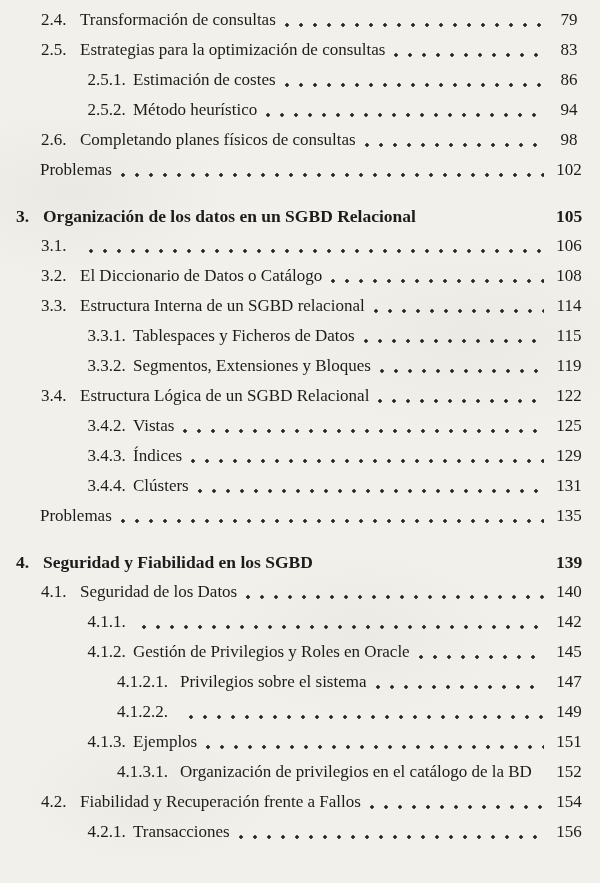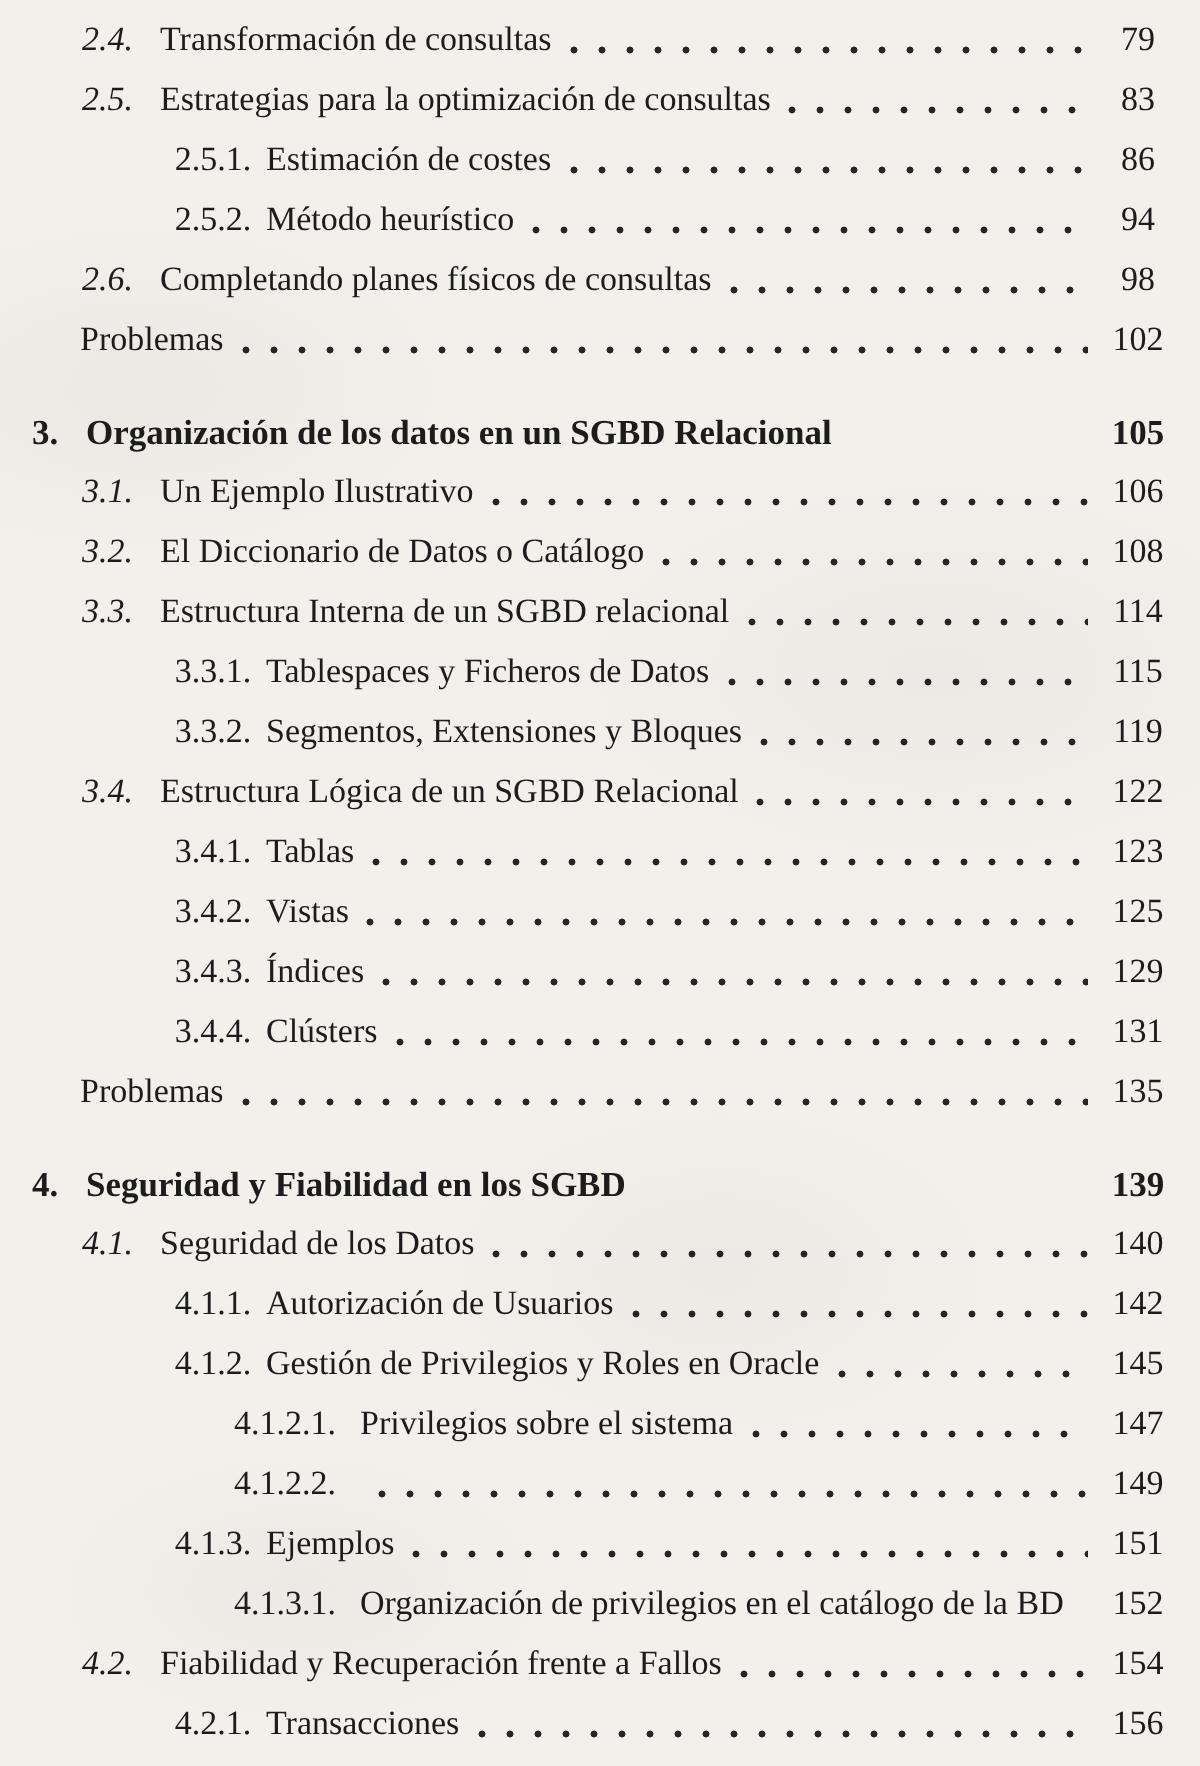--- a/index.html
+++ b/index.html
@@ -60,21 +60,21 @@
   }
   .page {
     flex: 0 0 auto;
     width: 34px;
     text-align: center;
   }
   
   .lvl-chapter       { padding-left: 16px; font-weight: bold; font-size: 17.5px; margin-top: 16px; }
   .lvl-chapter .num  { width: 27px; }
   .lvl-section       { padding-left: 41px; }
-  .lvl-section .num  { width: 39px; font-style: italic; }
+  .lvl-section .num  { width: 39px; }
   .lvl-subsection       { padding-left: 80px; }
   .lvl-subsection .num  { width: 53px; text-align: center; }
   .lvl-subsubsection      { padding-left: 117px; }
   .lvl-subsubsection .num { width: 63px; }
   .lvl-plain       { padding-left: 40px; }
   .no-dots .leader { background-image: none; }
 </style>
 </head>
 <body>
 
@@ -116,21 +116,20 @@
     <span class="page">102</span>
   </div>
     <div class="row lvl-chapter no-dots">
     <span class="num">3.</span>
     <span class="title">Organización de los datos en un SGBD Relacional</span>
     <span class="leader"></span>
     <span class="page">105</span>
   </div>
     <div class="row lvl-section">
     <span class="num">3.1.</span>
-    <span class="title">Un Ejemplo Ilustrativo</span>
     <span class="leader"></span>
     <span class="page">106</span>
   </div>
     <div class="row lvl-section">
     <span class="num">3.2.</span>
     <span class="title">El Diccionario de Datos o Catálogo</span>
     <span class="leader"></span>
     <span class="page">108</span>
   </div>
     <div class="row lvl-section">
@@ -149,26 +148,20 @@
     <span class="num">3.3.2.</span>
     <span class="title">Segmentos, Extensiones y Bloques</span>
     <span class="leader"></span>
     <span class="page">119</span>
   </div>
     <div class="row lvl-section">
     <span class="num">3.4.</span>
     <span class="title">Estructura Lógica de un SGBD Relacional</span>
     <span class="leader"></span>
     <span class="page">122</span>
-  </div>
-    <div class="row lvl-subsection">
-    <span class="num">3.4.1.</span>
-    <span class="title">Tablas</span>
-    <span class="leader"></span>
-    <span class="page">123</span>
   </div>
     <div class="row lvl-subsection">
     <span class="num">3.4.2.</span>
     <span class="title">Vistas</span>
     <span class="leader"></span>
     <span class="page">125</span>
   </div>
     <div class="row lvl-subsection">
     <span class="num">3.4.3.</span>
     <span class="title">Índices</span>
@@ -194,21 +187,20 @@
     <span class="page">139</span>
   </div>
     <div class="row lvl-section">
     <span class="num">4.1.</span>
     <span class="title">Seguridad de los Datos</span>
     <span class="leader"></span>
     <span class="page">140</span>
   </div>
     <div class="row lvl-subsection">
     <span class="num">4.1.1.</span>
-    <span class="title">Autorización de Usuarios</span>
     <span class="leader"></span>
     <span class="page">142</span>
   </div>
     <div class="row lvl-subsection">
     <span class="num">4.1.2.</span>
     <span class="title">Gestión de Privilegios y Roles en Oracle</span>
     <span class="leader"></span>
     <span class="page">145</span>
   </div>
     <div class="row lvl-subsubsection">

